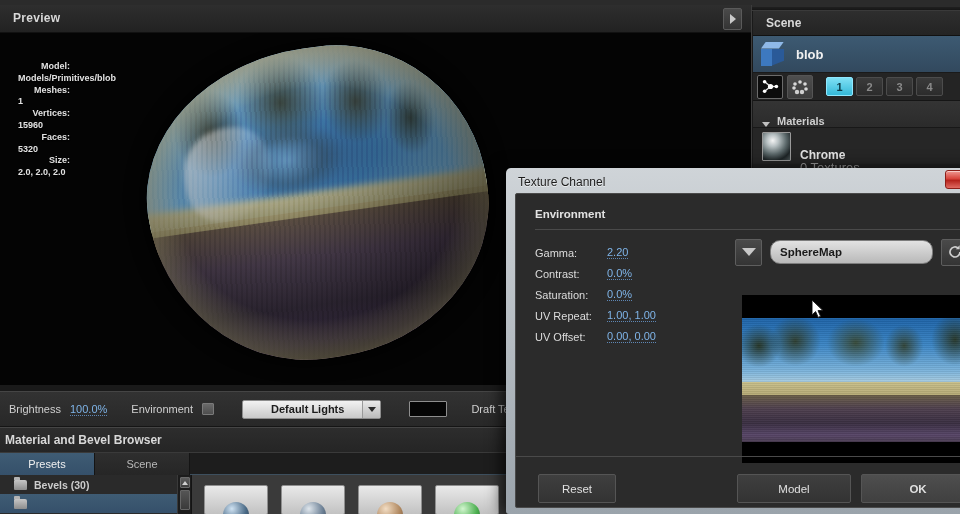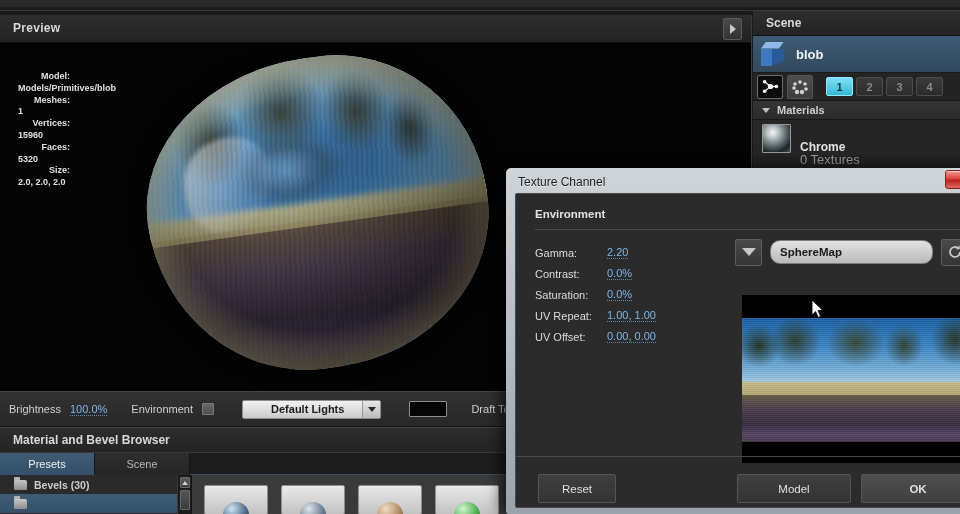--- a/index.html
+++ b/index.html
@@ -13,21 +13,21 @@
     -webkit-font-smoothing: antialiased;
   }
   #app { position: relative; width: 960px; height: 514px; }
 
   
   .top-strip { position: absolute; left: 0; top: 0; width: 960px; height: 7px; background: #2b2b2b; }
   .top-strip2 { position: absolute; left: 0; top: 7px; width: 960px; height: 4px;
     background: linear-gradient(#202020, #161616); border-bottom: 1px solid #3a3a3a; }
 
   
-  #preview-panel { position: absolute; left: 0; top: 15px; width: 752px; height: 380px;
+  #preview-panel { position: absolute; left: 0; top: 5px; width: 752px; height: 380px;
     background: #000; border-right: 1px solid #3c3c3c; }
   #preview-header { position: relative; height: 28px; width: 100%;
     background: linear-gradient(#2e2e2e, #222); border-bottom: 1px solid #111; }
   #preview-title { position: absolute; left: 13px; top: 6px; font-size: 12px; font-weight: bold;
     color: #d8d8d8; letter-spacing: .3px; }
   #preview-collapse { position: absolute; right: 9px; top: 3px; width: 19px; height: 22px;
     background: linear-gradient(#4a4a4a, #343434); border: 1px solid #5a5a5a; border-radius: 2px;
     display: flex; align-items: center; justify-content: center; cursor: pointer; }
   #preview-collapse .tri { width: 0; height: 0; border-left: 6px solid #c9c9c9;
     border-top: 5px solid transparent; border-bottom: 5px solid transparent; }
@@ -145,37 +145,37 @@
   .tool-btn { width: 26px; height: 24px; border-radius: 2px; border: 1px solid #555;
     display: flex; align-items: center; justify-content: center; cursor: pointer; flex: none; }
   .tool-btn.dark { background: #0c0c0c; border-color: #6b6b6b; }
   .tool-btn.grey { background: linear-gradient(#4e4e4e,#3c3c3c); }
   .num-tabs { display: flex; gap: 3px; margin-left: 9px; }
   .num-tab { width: 27px; height: 19px; border-radius: 2px; font-size: 11px; font-weight: bold;
     display: flex; align-items: center; justify-content: center; cursor: pointer;
     background: linear-gradient(#3a3a3a,#2c2c2c); border: 1px solid #4c4c4c; color: #8a8a8a; flex: none; }
   .num-tab.active { background: linear-gradient(#7fe0f5,#35b9d8); border-color: #8fe8ff; color: #0d3a46; }
 
-  #materials-hdr { height: 19px; background: linear-gradient(#343434,#2b2b2b);
-    display: flex; align-items: center; padding-left: 9px; gap: 7px; border-bottom: 1px solid #181818; cursor: pointer; }
+  #materials-hdr { height: 27px; background: linear-gradient(#343434,#2b2b2b);
+    display: flex; align-items: flex-end; padding-left: 9px; gap: 7px; border-bottom: 1px solid #181818; cursor: pointer; }
   #materials-hdr .caret { width: 0; height: 0; border-top: 5px solid #c0c0c0;
     border-left: 4px solid transparent; border-right: 4px solid transparent; }
   #materials-hdr .t { font-size: 11px; font-weight: bold; color: #cfcfcf; }
   .mat-row { height: 36px; display: flex; align-items: center; padding-left: 9px; gap: 9px;
     background: #262626; cursor: pointer; }
   .mat-thumb { width: 29px; height: 29px; border: 1px solid #9a9a9a; border-radius: 1px; flex: none;
     background: radial-gradient(circle at 36% 28%, #f4f4f4 0%, #b9c2c4 22%, #5d6a6c 52%, #1d2426 78%, #4a5456 100%); }
   .mat-name { font-size: 12px; font-weight: bold; color: #e3e3e3; line-height: 14px; margin-top: 29px; }
   .mat-sub { font-size: 13px; color: #9d9d9d; line-height: 12px; }
   #scene-fill { position: absolute; left: 0; top: 159px; width: 207px; height: 344px; background: #1e1e1e; }
 
   
   #browser { position: absolute; left: 0; top: 427px; width: 752px; height: 87px;
     background: #262626; border-top: 1px solid #454545; }
-  #browser-title { height: 25px; display: flex; align-items: center; padding-left: 13px;
+  #browser-title { height: 25px; display: flex; align-items: center; padding-left: 5px;
     font-size: 12px; font-weight: bold; color: #d8d8d8;
     background: linear-gradient(#2d2d2d,#252525); border-bottom: 1px solid #3a3a3a; }
   #browser-tabs { height: 22px; display: flex; background: #1d1d1d; border-bottom: 1px solid #3d4f5e; }
   .br-tab { width: 95px; height: 22px; display: flex; align-items: center; justify-content: center;
     font-size: 11px; cursor: pointer; border-right: 1px solid #141414; }
   .br-tab.active { background: linear-gradient(#3f5c74,#35506a); color: #f0f0f0; }
   .br-tab.inactive { background: linear-gradient(#2e2e2e,#262626); color: #b8b8b8; }
   #browser-body { position: absolute; left: 0; top: 47px; width: 752px; height: 40px; display: flex; font-weight: bold; }
   #tree-pane { width: 192px; height: 40px; background: #2a2a2a; position: relative; border-right: 1px solid #141414; }
   .tree-row { display: flex; align-items: center; gap: 7px; height: 19px; padding-left: 14px; }

